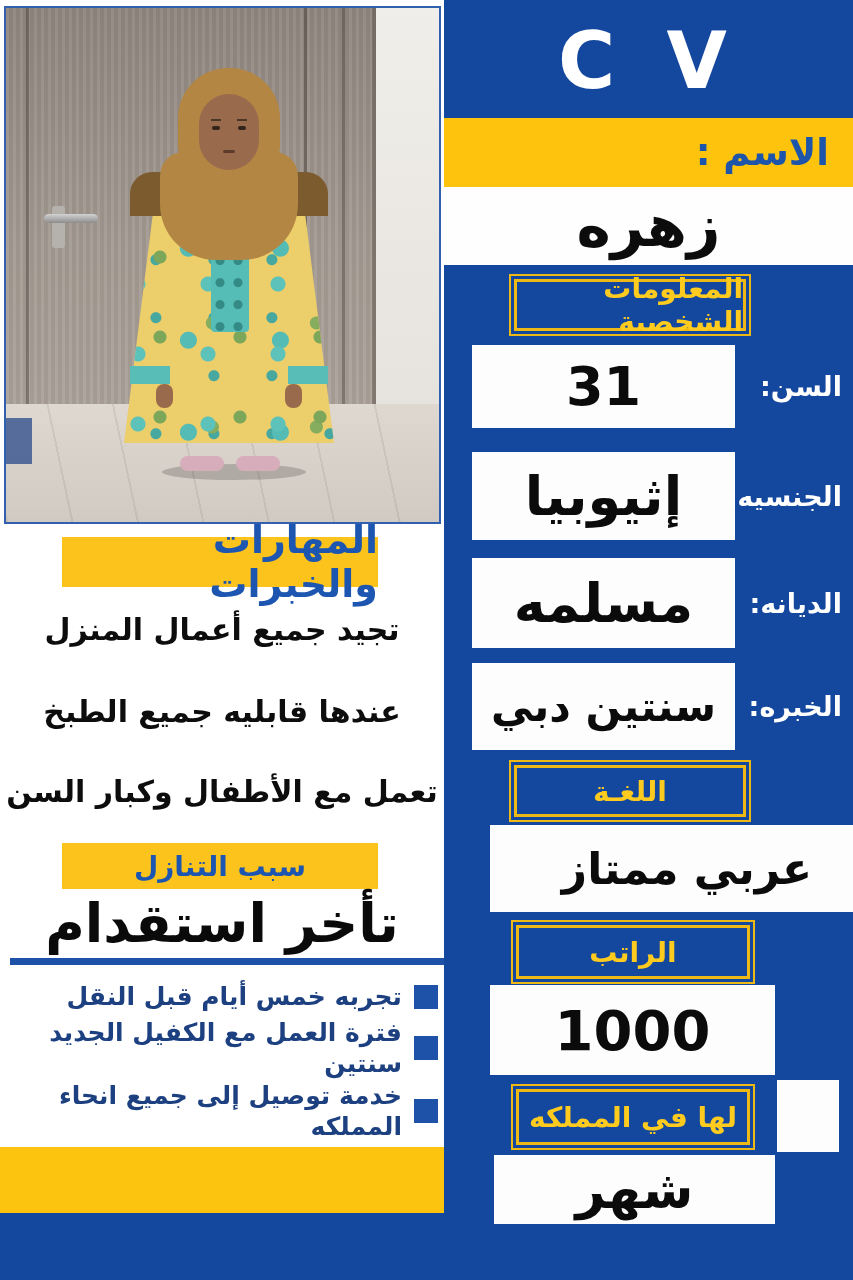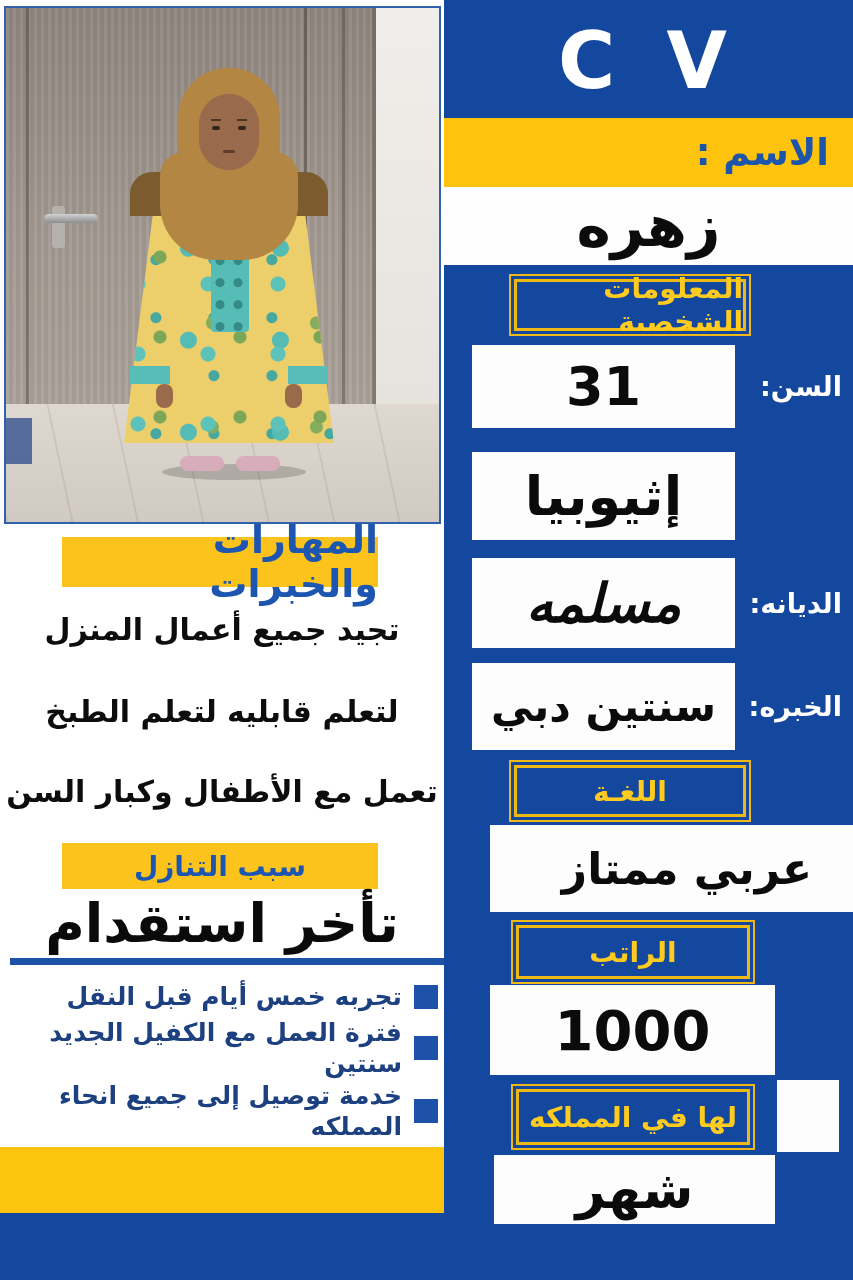--- a/index.html
+++ b/index.html
@@ -33,21 +33,21 @@
   .b-personal { left:70px; top:279px; width:232px; height:52px; }
   .b-lang     { left:70px; top:765px; width:232px; height:52px; }
   .b-salary   { left:72px; top:925px; width:234px; height:54px; }
   .b-kingdom  { left:72px; top:1089px; width:234px; height:56px; }
   .value-box {
     position:absolute; background:#fdfdfd; display:flex; align-items:center; justify-content:center;
     direction:rtl; color:#0b0b0b; font-weight:bold;
   }
   .v-age  { left:28px; top:345px; width:263px; height:83px; font-size:54px; }
   .v-nat  { left:28px; top:452px; width:263px; height:88px; font-size:54px; }
-  .v-rel  { left:28px; top:558px; width:263px; height:90px; font-size:54px;font-style:italic; }
+  .v-rel  { left:28px; top:558px; width:263px; height:90px; font-size:54px; }
   .v-exp  { left:28px; top:663px; width:263px; height:87px; font-size:42px; }
   .v-lang    { left:46px; top:825px;  width:340px; height:87px; font-size:44px;padding-left:27px; }
   .v-salary  { left:46px; top:985px;  width:285px; height:90px; font-size:56px; }
   .v-kingdom { left:50px; top:1155px; width:281px; height:69px; font-size:52px; }
   .field-label {
     position:absolute; left:290px; width:114px; display:flex; align-items:center;
     justify-content:flex-start; direction:rtl; padding-right:6px; box-sizing:border-box;
     color:#ffffff; font-size:27px; font-weight:bold;
   }
   .lb-age { top:345px; height:83px; }
@@ -172,21 +172,21 @@
           <div class="mouth"></div>
         </div>
         <div class="slipper sl-l"></div>
         <div class="slipper sl-r"></div>
       </div>
     </div>
 
     <div class="left-banner skills-banner">المهارات والخبرات</div>
 
     <div class="skill-line sk1">تجيد جميع أعمال المنزل</div>
-    <div class="skill-line sk2">لتعلم قابليه لتعلم الطبخ</div>
+    <div class="skill-line sk2">عندها قابليه جميع الطبخ</div>
     <div class="skill-line sk3">تعمل مع الأطفال وكبار السن</div>
 
     <div class="left-banner reason-banner">سبب التنازل</div>
     <div class="reason-text">تأخر استقدام</div>
 
     <div class="divider"></div>
 
     <div class="features">
       <div class="feature">
         <span class="sq"></span>
@@ -218,20 +218,21 @@
       <span>الاسم :</span>
     </div>
     <div class="name-box">زهره</div>
 
     <div class="gold-banner b-personal">المعلومات الشخصية</div>
 
     <div class="value-box v-age">31</div>
     <div class="field-label lb-age">السن:</div>
 
     <div class="value-box v-nat">إثيوبيا</div>
+    <div class="field-label lb-nat">الجنسيه:</div>
 
     <div class="value-box v-rel">مسلمه</div>
     <div class="field-label lb-rel">الديانه:</div>
 
     <div class="value-box v-exp">سنتين دبي</div>
     <div class="field-label lb-exp">الخبره:</div>
 
     <div class="gold-banner b-lang">اللغـة</div>
     <div class="value-box v-lang">عربي ممتاز</div>
 

